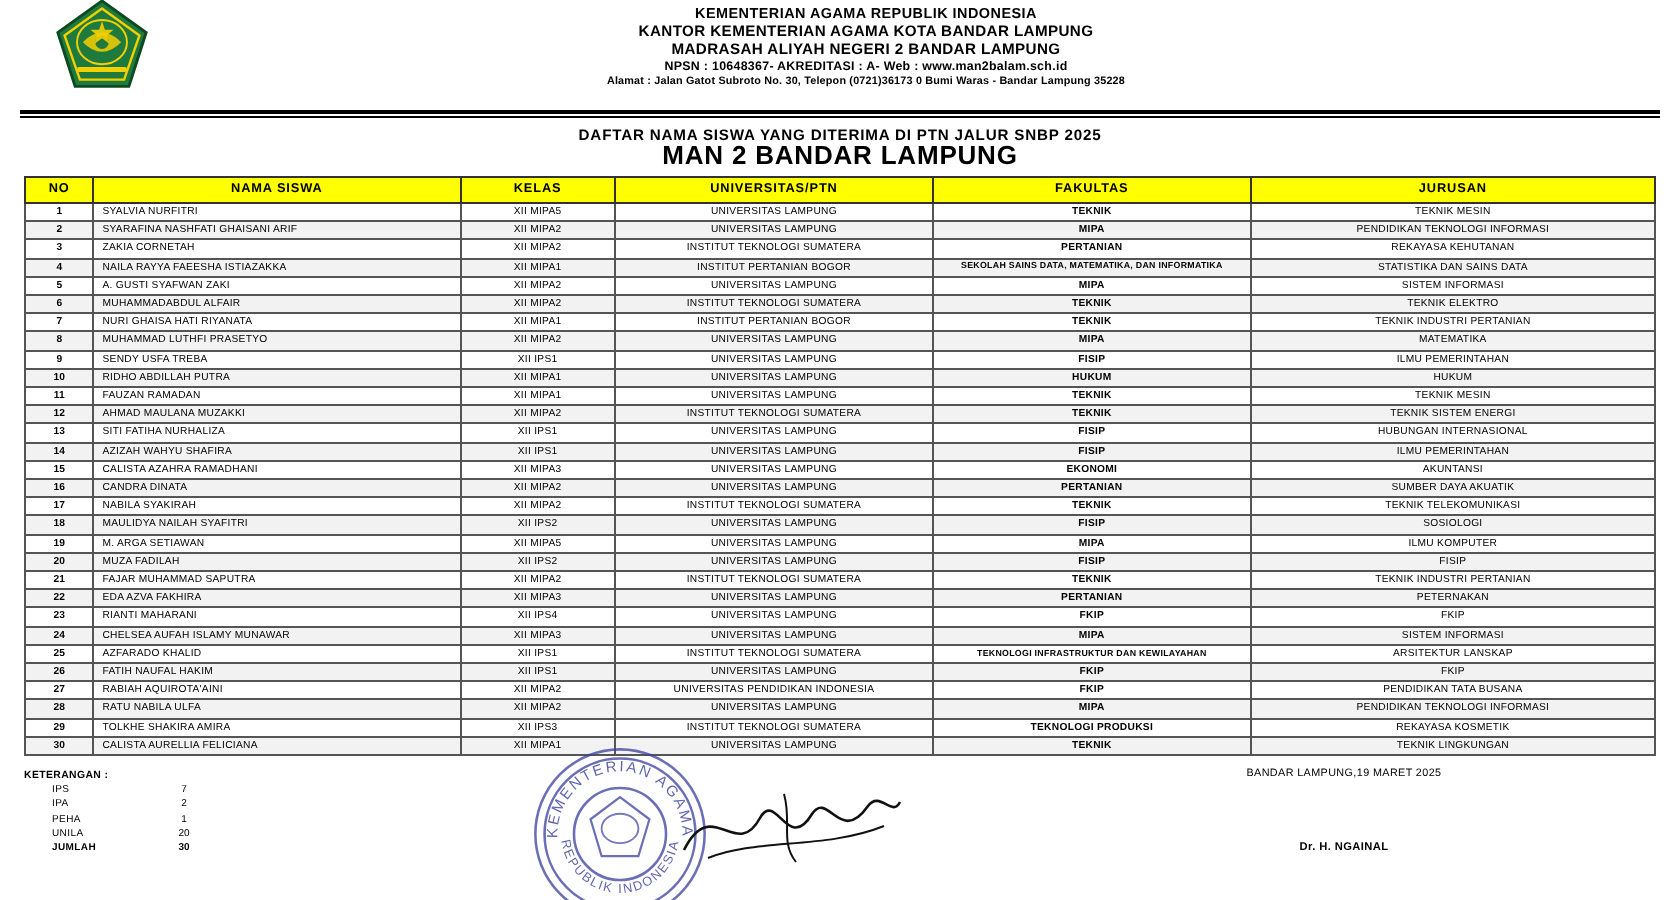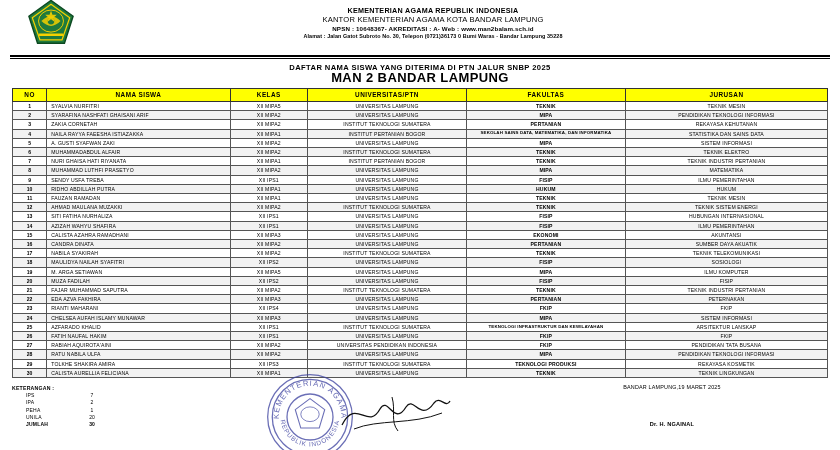--- a/index.html
+++ b/index.html
@@ -16,21 +16,21 @@
   .letterhead{
     position:relative;
     display:flex;align-items:center;
     padding:6px 18px 14px 18px;
     height:54px;box-sizing:border-box;
   }
   .logo-wrap{width:66px;flex:0 0 66px;display:flex;align-items:center;justify-content:center;}
   .logo{width:50px;height:48px;}
   .lh-text{flex:1;text-align:center;padding-right:40px;}
   .lh-l1{font-size:7.2px;font-weight:bold;letter-spacing:.25px;line-height:9px;}
-  .lh-l2{font-size:7.6px;font-weight:normal;letter-spacing:.2px;line-height:9.5px;text-align:center;}
+  .lh-l2{font-size:7.6px;font-weight:bold;letter-spacing:.2px;line-height:9.5px;text-align:center;}
   .lh-l3{font-size:7.6px;font-weight:bold;letter-spacing:.2px;line-height:9.5px;}
   .lh-l4{font-size:6.2px;font-weight:bold;letter-spacing:.15px;line-height:8px;}
   .lh-l5{font-size:5.4px;font-weight:bold;letter-spacing:.1px;line-height:7px;}
 
   .rule-thick{height:2px;background:#000;margin:1px 10px 0 10px;}
   .rule-thin{height:1px;background:#000;margin:1px 10px 0 10px;}
 
   
   .doc-title{text-align:center;margin-top:4px;}
   .doc-title .t1{font-size:7.6px;font-weight:bold;letter-spacing:.4px;line-height:10px;}
@@ -93,20 +93,21 @@
         <ellipse cx="50" cy="46" rx="26" ry="23" fill="none" stroke="#f5d000" stroke-width="2"></ellipse>
         <path d="M30 46 Q50 26 70 46 Q50 66 30 46 Z" fill="#f5d000" opacity="0.85"></path>
         <circle cx="50" cy="46" r="7" fill="#1f7a3d"></circle>
         <path d="M50 24 L53 33 L62 33 L55 39 L58 48 L50 42 L42 48 L45 39 L38 33 L47 33 Z" fill="#f5d000" opacity="0.9"></path>
         <rect x="24" y="72" width="52" height="5" rx="2" fill="#f5d000"></rect>
       </svg>
     </div>
     <div class="lh-text">
       <div class="lh-l1">KEMENTERIAN AGAMA REPUBLIK INDONESIA</div>
       <div class="lh-l2">KANTOR KEMENTERIAN AGAMA KOTA BANDAR LAMPUNG</div>
+      <div class="lh-l3">MADRASAH ALIYAH NEGERI 2 BANDAR LAMPUNG</div>
       <div class="lh-l4">NPSN : 10648367- AKREDITASI : A- Web : www.man2balam.sch.id</div>
       <div class="lh-l5">Alamat : Jalan Gatot Subroto No. 30, Telepon (0721)36173 0 Bumi Waras - Bandar Lampung 35228</div>
     </div>
   </div>
   <div class="rule-thick"></div>
   <div class="rule-thin"></div>
 
   <div class="doc-title">
     <div class="t1">DAFTAR NAMA SISWA YANG DITERIMA DI PTN JALUR  SNBP 2025</div>
     <div class="t2">MAN 2 BANDAR LAMPUNG</div>

